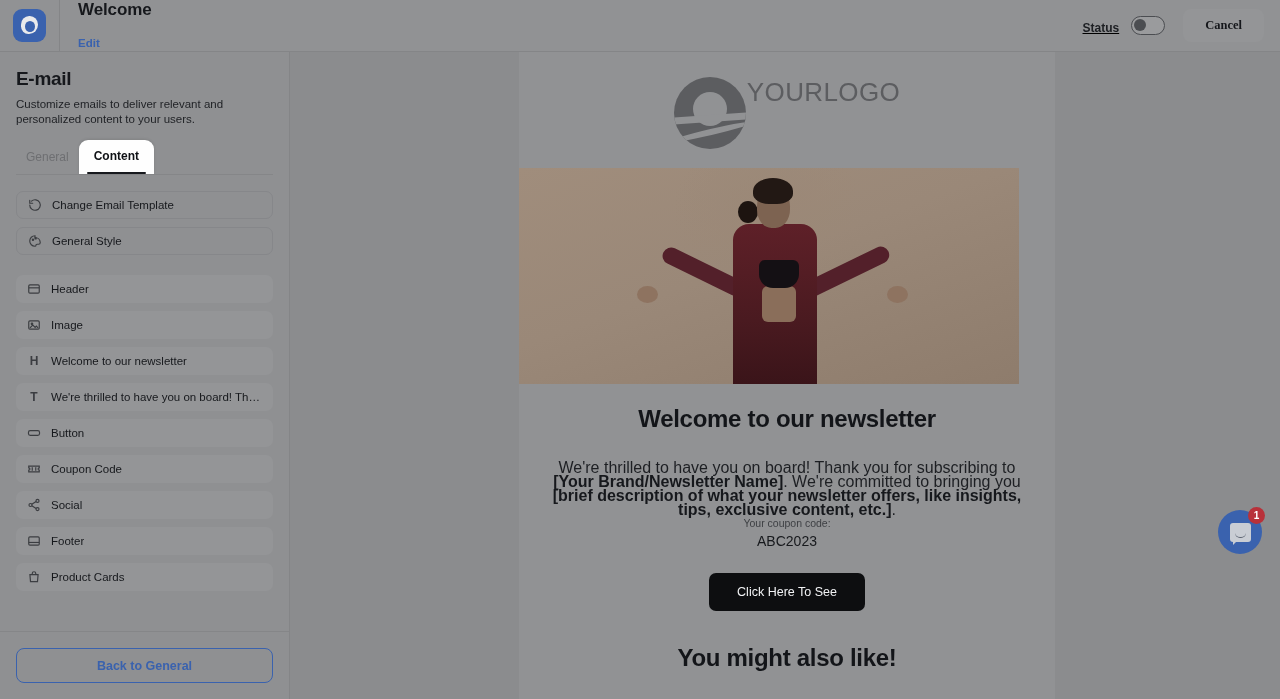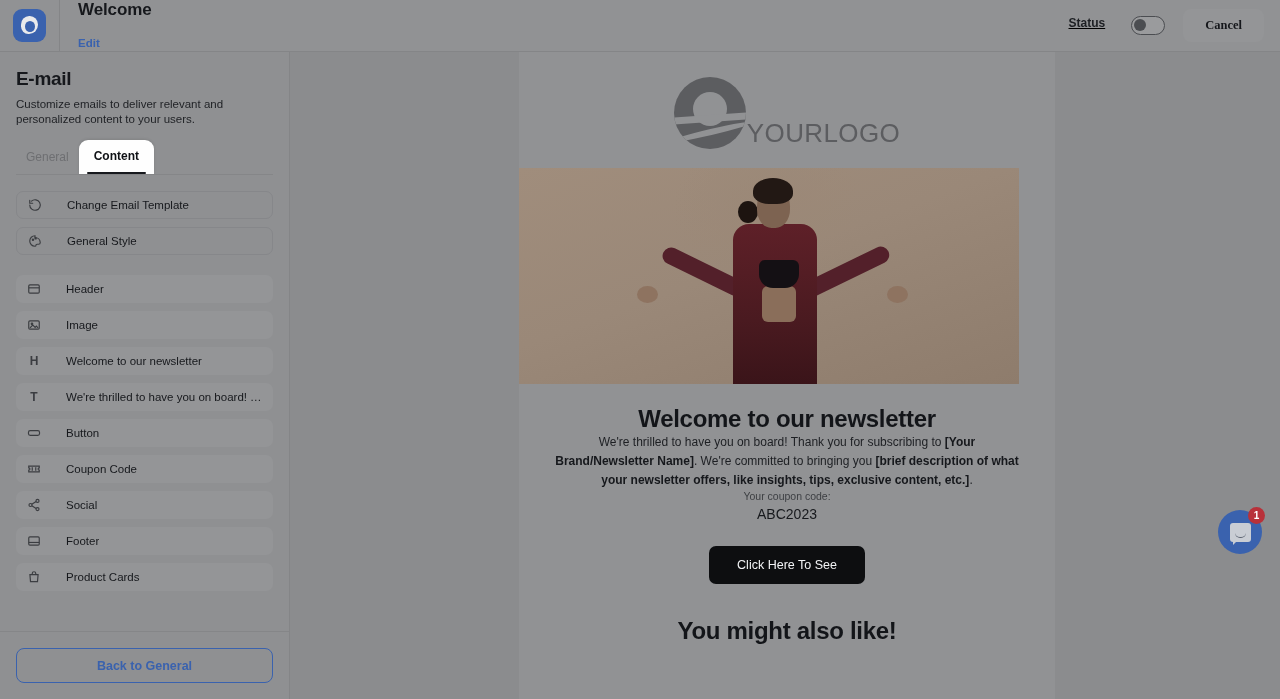--- a/index.html
+++ b/index.html
@@ -56,21 +56,21 @@
   }
   .title-block .t-edit {
     font-size: 11.5px; color: #3a62ae; font-weight: bold;
     line-height: 15px; margin-top: 16px; cursor: pointer;
   }
 
   .topbar-right {
     margin-left: auto; display: flex; align-items: center;
     padding-right: 16px; gap: 6px;
   }
-  .status-group { display: flex; align-items: flex-start; gap: 26px; padding: 0 12px; text-decoration: underline; }
+  .status-group { display: flex; align-items: flex-end; gap: 12px; padding: 0 12px; text-decoration: underline; }
   .status-label { font-size: 12px; color: #1d1f23; font-weight: bold; }
   .toggle {
     width: 34px; height: 19px; border-radius: 10px;
     background: #9a9b9d; border: 1.5px solid #4b4d51;
     position: relative; cursor: pointer;
   }
   .toggle .knob {
     position: absolute; left: 2px; top: 2px;
     width: 12px; height: 12px; border-radius: 50%;
     background: #4b4d51;
@@ -125,21 +125,21 @@
     position: relative;
   }
   .tab.active::after {
     content: ""; position: absolute;
     left: 8px; right: 8px; bottom: 0; height: 2px;
     background: #17191d; border-radius: 1px;
   }
 
   .sb-list { margin-top: 16px; }
   .sb-item {
-    display: flex; align-items: center; gap: 25px;
+    display: flex; align-items: center; gap: 10px;
     height: 28px; margin-bottom: 8px;
     padding: 0 11px; border-radius: 7px;
     background: #949597;
     cursor: pointer;
   }
   .sb-item.outlined {
     background: transparent; border: 1px solid #86878a;
   }
   .sb-item .lbl {
     font-size: 11.5px; color: #16181c;
@@ -186,21 +186,21 @@
     background: #8b8c8e;
     overflow: hidden;
   }
   .email-canvas {
     position: absolute; left: 228px; top: 0;
     width: 536px; height: 647px;
     background: #919294;
   }
 
   .logo-row {
-    display: flex; align-items: flex-end; justify-content: center;
+    display: flex; align-items: flex-start; justify-content: center;
     gap: 1px; padding-top: 25px;
   }
   .brand-circle {
     width: 72px; height: 72px; border-radius: 50%;
     background: #5c5d60; position: relative; overflow: hidden;
     flex: 0 0 72px;
   }
   .brand-circle .cut {
     position: absolute; left: 19px; top: 15px;
     width: 34px; height: 34px; border-radius: 50%;
@@ -285,22 +285,22 @@
     width: 21px; height: 17px; border-radius: 50%;
     background: #8e7360;
   }
 
   .em-body { padding: 0 23px; text-align: center; }
   .em-h1 {
     font-size: 24px; font-weight: bold; color: #131519;
     margin-top: 21px; letter-spacing: -0.3px;
   }
   .em-p {
-    font-size: 12px; color: #1d1f23; line-height: 19px;
-    margin-top: 0; padding: 0 6px;
+    font-size: 16px; color: #1d1f23; line-height: 14px;
+    margin-top: 28px; padding: 0 6px;
   }
   .em-p b { font-weight: bold; color: #16181c; }
   .coupon-label {
     font-size: 10.5px; color: #3d3f43; 
   }
   .coupon-code {
     font-size: 14px; color: #17191d; margin-top: 4px;
   }
   .cta {
     display: inline-block; margin-top: 24px;

